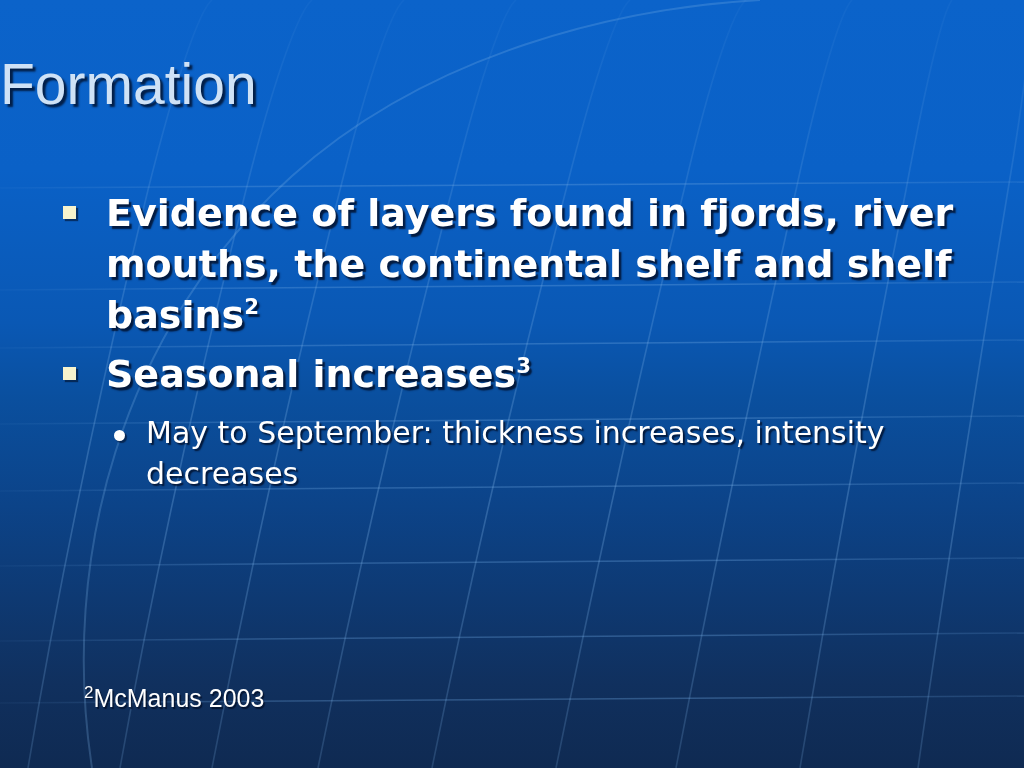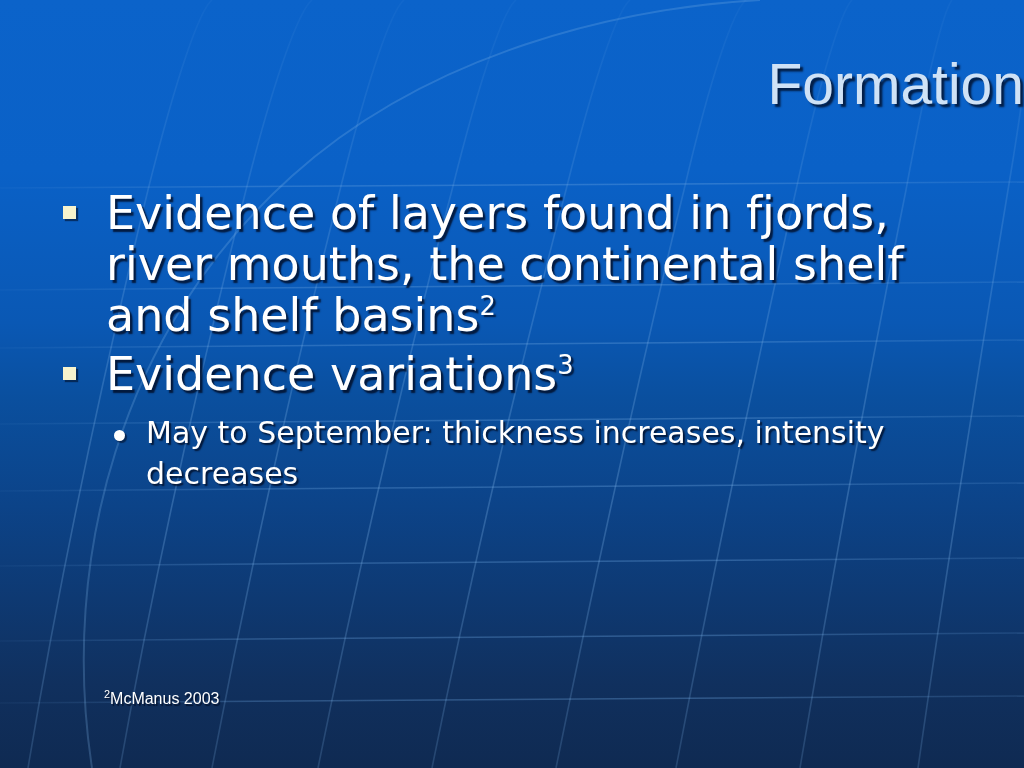--- a/index.html
+++ b/index.html
@@ -35,21 +35,21 @@
     height: 768px;
     pointer-events: none;
   }
 
   
   #title {
     position: absolute;
     left: 0;
     top: 55px;
     width: 1024px;
-    text-align: right;
+    text-align: left;
     font-size: 57px;
     line-height: 1.05;
     color: #cfe2f6;
     font-family: "Liberation Sans", sans-serif;
     font-weight: 400;
     letter-spacing: 0px;
     text-shadow: 3px 3px 2px rgba(0,12,35,0.78);
     white-space: nowrap;
   }
 
@@ -75,25 +75,25 @@
     left: 5px;
     top: 18px;
     width: 13px;
     height: 13px;
     background: #f7f3cd;
     box-shadow: 2px 2px 1px rgba(0,10,30,0.55);
   }
 
   .bullet-text {
     display: block;
-    font-size: 46px;
+    font-size: 38px;
     line-height: 51px;
     color: #ffffff;
     text-shadow: 2.5px 2.5px 1.5px rgba(0,10,32,0.80);
-    font-weight: 400;
+    font-weight: 700;
   }
 
   .bullet-text sup {
     font-size: 0.56em;
     vertical-align: super;
     line-height: 0;
   }
 
   .ref-small {
     font-size: 0.56em;
@@ -128,24 +128,23 @@
     text-shadow: 2px 2px 1.5px rgba(0,10,32,0.80);
   }
 
   
   #footnotes {
     position: absolute;
     left: 84px;
     top: 686px;
     font-family: "Liberation Sans", sans-serif;
     color: #ffffff;
-    font-size: 16px;
+    font-size: 25px;
     line-height: 25px;
     text-shadow: 1.5px 1.5px 1px rgba(0,10,32,0.70);
-    margin-left: 20px;
   }
   #footnotes .fn-line { display: block; white-space: nowrap; }
   #footnotes sup { font-size: 0.68em; vertical-align: super; line-height: 0; }
 </style>
 </head>
 <body>
 
 <div id="slide">
 
   <svg id="bg-graticule" viewBox="0 0 1024 768" preserveAspectRatio="none" aria-hidden="true">
@@ -197,21 +196,21 @@
   <div id="body-list">
 
     <div class="bullet-row">
       <span class="bullet-marker-square"></span>
       <span class="bullet-text"><span>Evidence of layers found in fjords, river mouths, the continental shelf and shelf basins</span><sup>2</sup></span>
     </div>
 
 
     <div class="bullet-row">
       <span class="bullet-marker-square"></span>
-      <span class="bullet-text"><span>Evidence variations</span><sup>3</sup></span>
+      <span class="bullet-text"><span>Seasonal increases</span><sup>3</sup></span>
     </div>
 
     <div class="subbullet-row">
       <span class="bullet-marker-dot"></span>
       <span class="subbullet-text">May to September: thickness increases, intensity decreases</span>
     </div>
 
   </div>
 
   <div id="footnotes">

